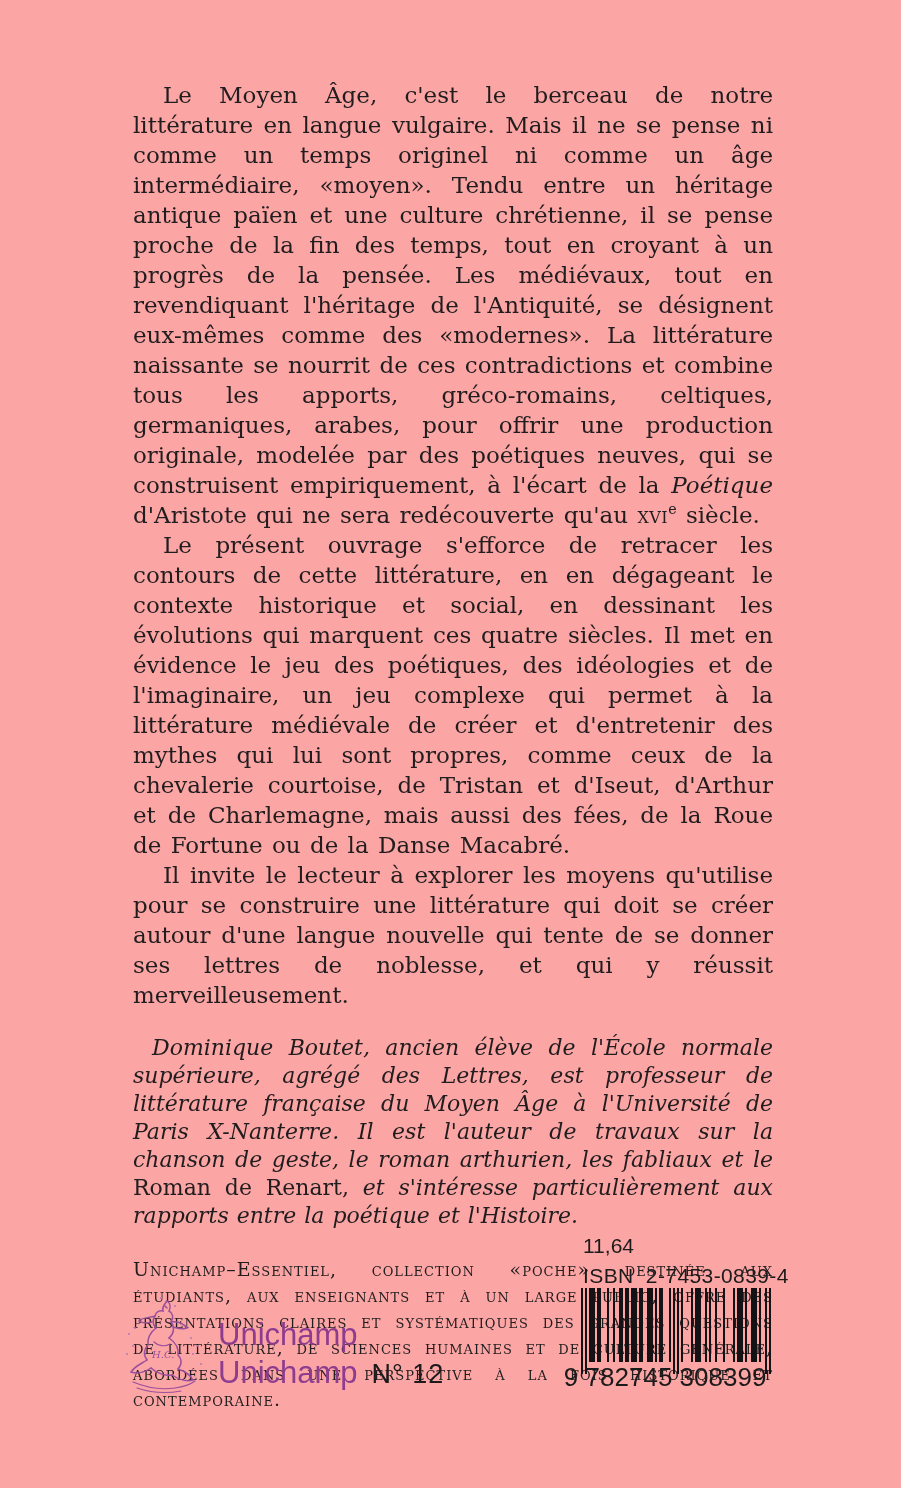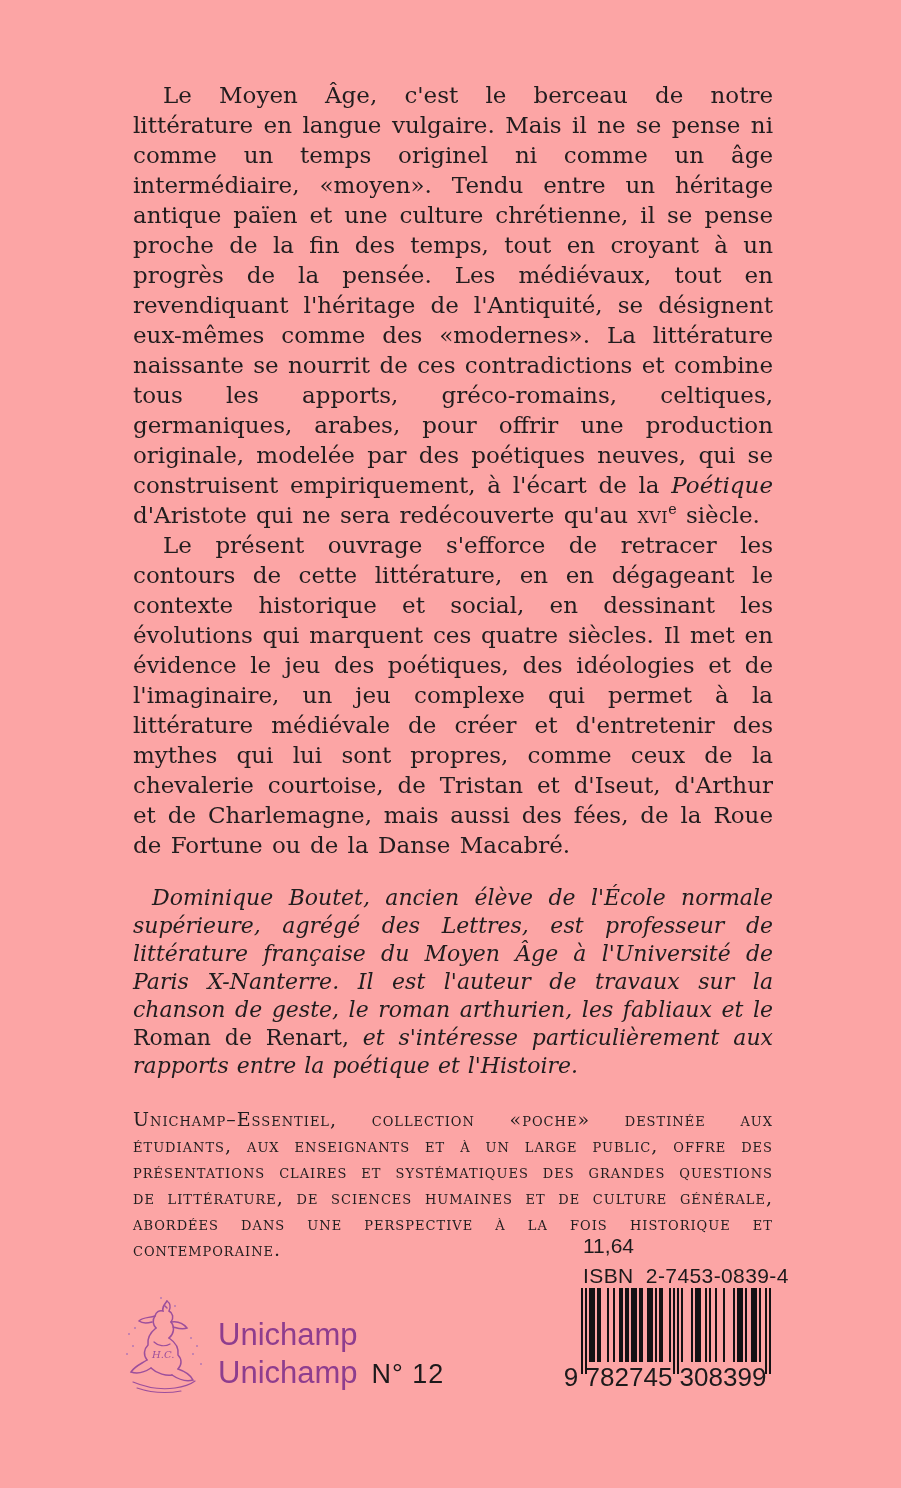--- a/index.html
+++ b/index.html
@@ -93,20 +93,21 @@
   }
 </style>
 </head>
 <body>
 
 <div class="page">
 
   <div class="text-col">
     <p class="body"><span class="seg-normal">Le Moyen Âge, c'est le berceau de notre littérature en langue vulgaire. Mais il ne se pense ni comme un temps originel ni comme un âge intermédiaire, «moyen». Tendu entre un héritage antique païen et une culture chrétienne, il se pense proche de la fin des temps, tout en croyant à un progrès de la pensée. Les médiévaux, tout en revendiquant l'héritage de l'Antiquité, se désignent eux-mêmes comme des «modernes». La littérature naissante se nourrit de ces contradictions et combine tous les apports, gréco-romains, celtiques, germaniques, arabes, pour offrir une production originale, modelée par des poétiques neuves, qui se construisent empiriquement, à l'écart de la </span><span class="seg-italic">Poétique</span><span class="seg-normal"> d'Aristote qui ne sera redécouverte qu'au </span><span class="seg-smallcaps">xvi</span><span class="seg-sup">e</span><span class="seg-normal"> siècle.</span></p>
     <p class="body"><span class="seg-normal">Le présent ouvrage s'efforce de retracer les contours de cette littérature, en en dégageant le contexte historique et social, en dessinant les évolutions qui marquent ces quatre siècles. Il met en évidence le jeu des poétiques, des idéologies et de l'imaginaire, un jeu complexe qui permet à la littérature médiévale de créer et d'entretenir des mythes qui lui sont propres, comme ceux de la chevalerie courtoise, de Tristan et d'Iseut, d'Arthur et de Charlemagne, mais aussi des fées, de la Roue de Fortune ou de la Danse Macabré.</span></p>
+    <p class="body"><span class="seg-normal">Il invite le lecteur à explorer les moyens qu'utilise pour se construire une littérature qui doit se créer autour d'une langue nouvelle qui tente de se donner ses lettres de noblesse, et qui y réussit merveilleusement.</span></p>
 
     <p class="bio"><span class="seg-italic">Dominique Boutet, ancien élève de l'École normale supérieure, agrégé des Lettres, est professeur de littérature française du Moyen Âge à l'Université de Paris X-Nanterre. Il est l'auteur de travaux sur la chanson de geste, le roman arthurien, les fabliaux et le </span><span class="seg-normal">Roman de Renart,</span><span class="seg-italic"> et s'intéresse particulièrement aux rapports entre la poétique et l'Histoire.</span></p>
 
     <p class="collection">Unichamp–Essentiel, collection «poche» destinée aux étudiants, aux enseignants et à un large public, offre des présentations claires et systématiques des grandes questions de littérature, de sciences humaines et de culture générale, abordées dans une perspective à la fois historique et contemporaine.</p>
   </div>
 
   <div class="price">11,64</div>
 
   <div class="isbn">ISBN 2-7453-0839-4</div>
 

